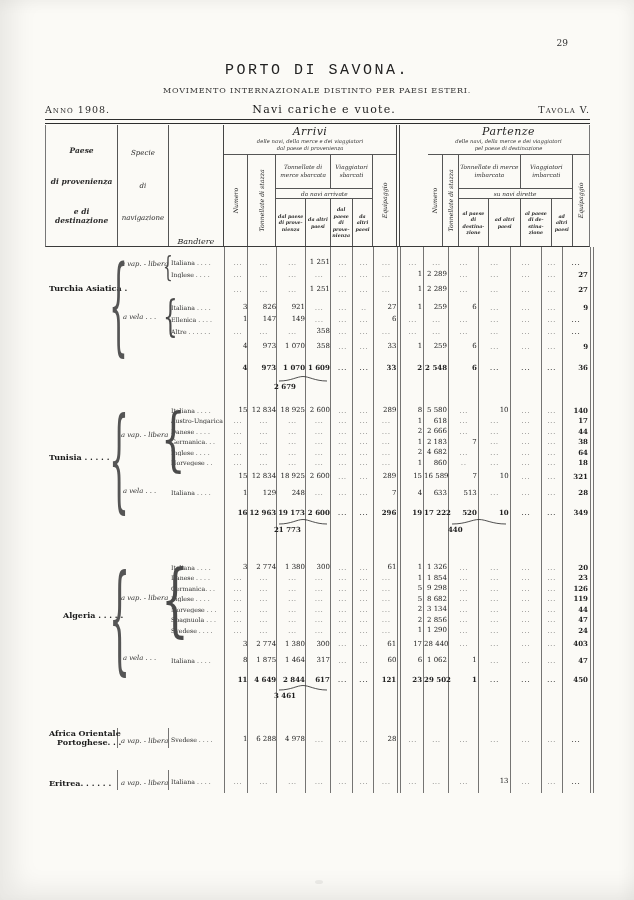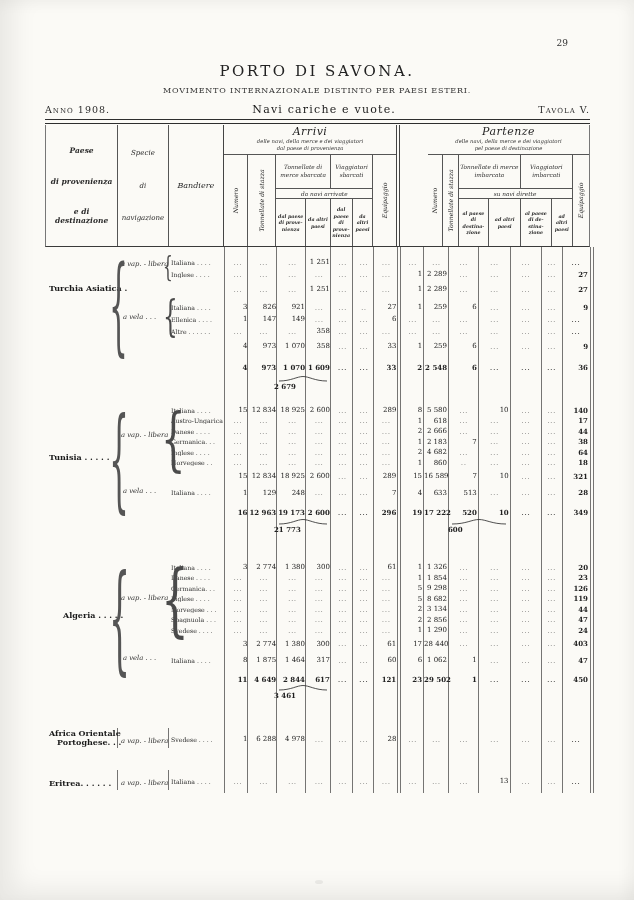--- a/index.html
+++ b/index.html
@@ -1,39 +1,39 @@
 <!DOCTYPE html>
 <html><head>
 <meta charset="utf-8">
 <style>
   html,body{margin:0;padding:0;background:#e9e7e2;}
   .page{position:relative;width:634px;height:900px;background:#fbfaf6;
     font-family:"DejaVu Serif","Liberation Serif",serif;color:#2b2b2b;overflow:hidden;
     box-shadow:inset 14px -10px 24px rgba(0,0,0,0.07), inset -6px 4px 14px rgba(0,0,0,0.04);}
   .pageno{position:absolute;top:38px;right:66px;font-size:9px;color:#333;}
   .doc-title{position:absolute;top:62px;left:0;width:634px;text-align:center;
-    font-size:15px;letter-spacing:2.5px;color:#222;}
+    font-size:15px;letter-spacing:2.5px;color:#222;font-family:Liberation Mono, monospace;}
   .doc-sub{position:absolute;top:86px;left:0;width:634px;text-align:center;
     font-size:8px;letter-spacing:0.8px;color:#333;}
   .caption{position:absolute;top:103px;left:45px;width:545px;display:flex;align-items:baseline;}
   .anno{font-size:9.5px;font-variant:small-caps;letter-spacing:1px;}
   .navi{flex:1;text-align:center;font-size:11px;font-weight:normal;letter-spacing:1.2px;color:#1c1c1c;}
   .tavola{font-size:9.5px;font-variant:small-caps;letter-spacing:1px;}
   .rule-double{position:absolute;top:119px;left:45px;width:545px;height:2.6px;
     border-top:1.7px solid #2e2e2e;border-bottom:0.8px solid #2e2e2e;}
 
   
   .thead{position:absolute;top:125px;left:45px;width:545px;height:122px;box-sizing:border-box;
     display:flex;border-bottom:1px solid #3a3a3a;border-left:0.7px solid #777;border-right:0.7px solid #777;
     font-style:italic;}
   .thead *{box-sizing:border-box;}
   .hc{display:flex;flex-direction:column;justify-content:space-evenly;text-align:center;}
   .col-paese{width:72px;font-size:7.5px;font-weight:bold;}
   .col-specie{width:51px;font-size:7px;border-left:0.7px solid #555;}
-  .col-bandiere{width:56px;font-size:8px;border-left:0.7px solid #555;justify-content:center;}
+  .col-bandiere{width:56px;font-size:8px;border-left:0.7px solid #555;justify-content:flex-end;}
   .hgroup{display:flex;flex-direction:column;border-left:0.9px solid #444;}
   .hgroup.arrivi{width:173px;}
   .hgroup.partenze{width:190px;padding-left:28px;}
   .hdiv{width:3px;border-left:0.9px solid #444;}
   .htitle{height:13px;font-size:11px;text-align:center;letter-spacing:0.5px;color:#1f1f1f;}
   .hsub{height:17px;font-size:5.3px;line-height:1.25;text-align:center;white-space:pre-line;
     border-bottom:0.7px solid #555;color:#333;}
   .hcols{flex:1;display:flex;}
   .vcell{display:flex;align-items:center;justify-content:center;overflow:hidden;}
   .vcell + .vcell, .mid, .mid + .vcell{border-left:0.7px solid #555;}
@@ -708,21 +708,21 @@
     <div class="bsum" style="left:229px;top:135px;width:58px">2 679</div>
 
     <svg class="hbrace" style="left:233px;top:271px" width="50" height="7" viewBox="0 0 50 7">
         <path d="M1,6 C13,6 19,1.5 25,1.5 C31,1.5 37,6 49,6" stroke="#3c3c3c" stroke-width="0.9" fill="none"></path>
       </svg>
     <div class="bsum" style="left:229px;top:278px;width:58px">21 773</div>
 
     <svg class="hbrace" style="left:406px;top:271px" width="56" height="7" viewBox="0 0 56 7">
         <path d="M1,6 C15,6 21,1.5 28,1.5 C35,1.5 41,6 55,6" stroke="#3c3c3c" stroke-width="0.9" fill="none"></path>
       </svg>
-    <div class="bsum" style="left:403px;top:278px;width:62px">600</div>
+    <div class="bsum" style="left:403px;top:278px;width:62px">440</div>
 
     <svg class="hbrace" style="left:233px;top:437px" width="50" height="7" viewBox="0 0 50 7">
         <path d="M1,6 C13,6 19,1.5 25,1.5 C31,1.5 37,6 49,6" stroke="#3c3c3c" stroke-width="0.9" fill="none"></path>
       </svg>
     <div class="bsum" style="left:229px;top:444px;width:58px">3 461</div>
 
     <div class="artifact" style="left:270px;top:633px"></div>
   <div class="vline" style="left: 179px;"></div>
       <div class="vline" style="left: 202px;"></div>
       <div class="vline" style="left: 231px;"></div>

